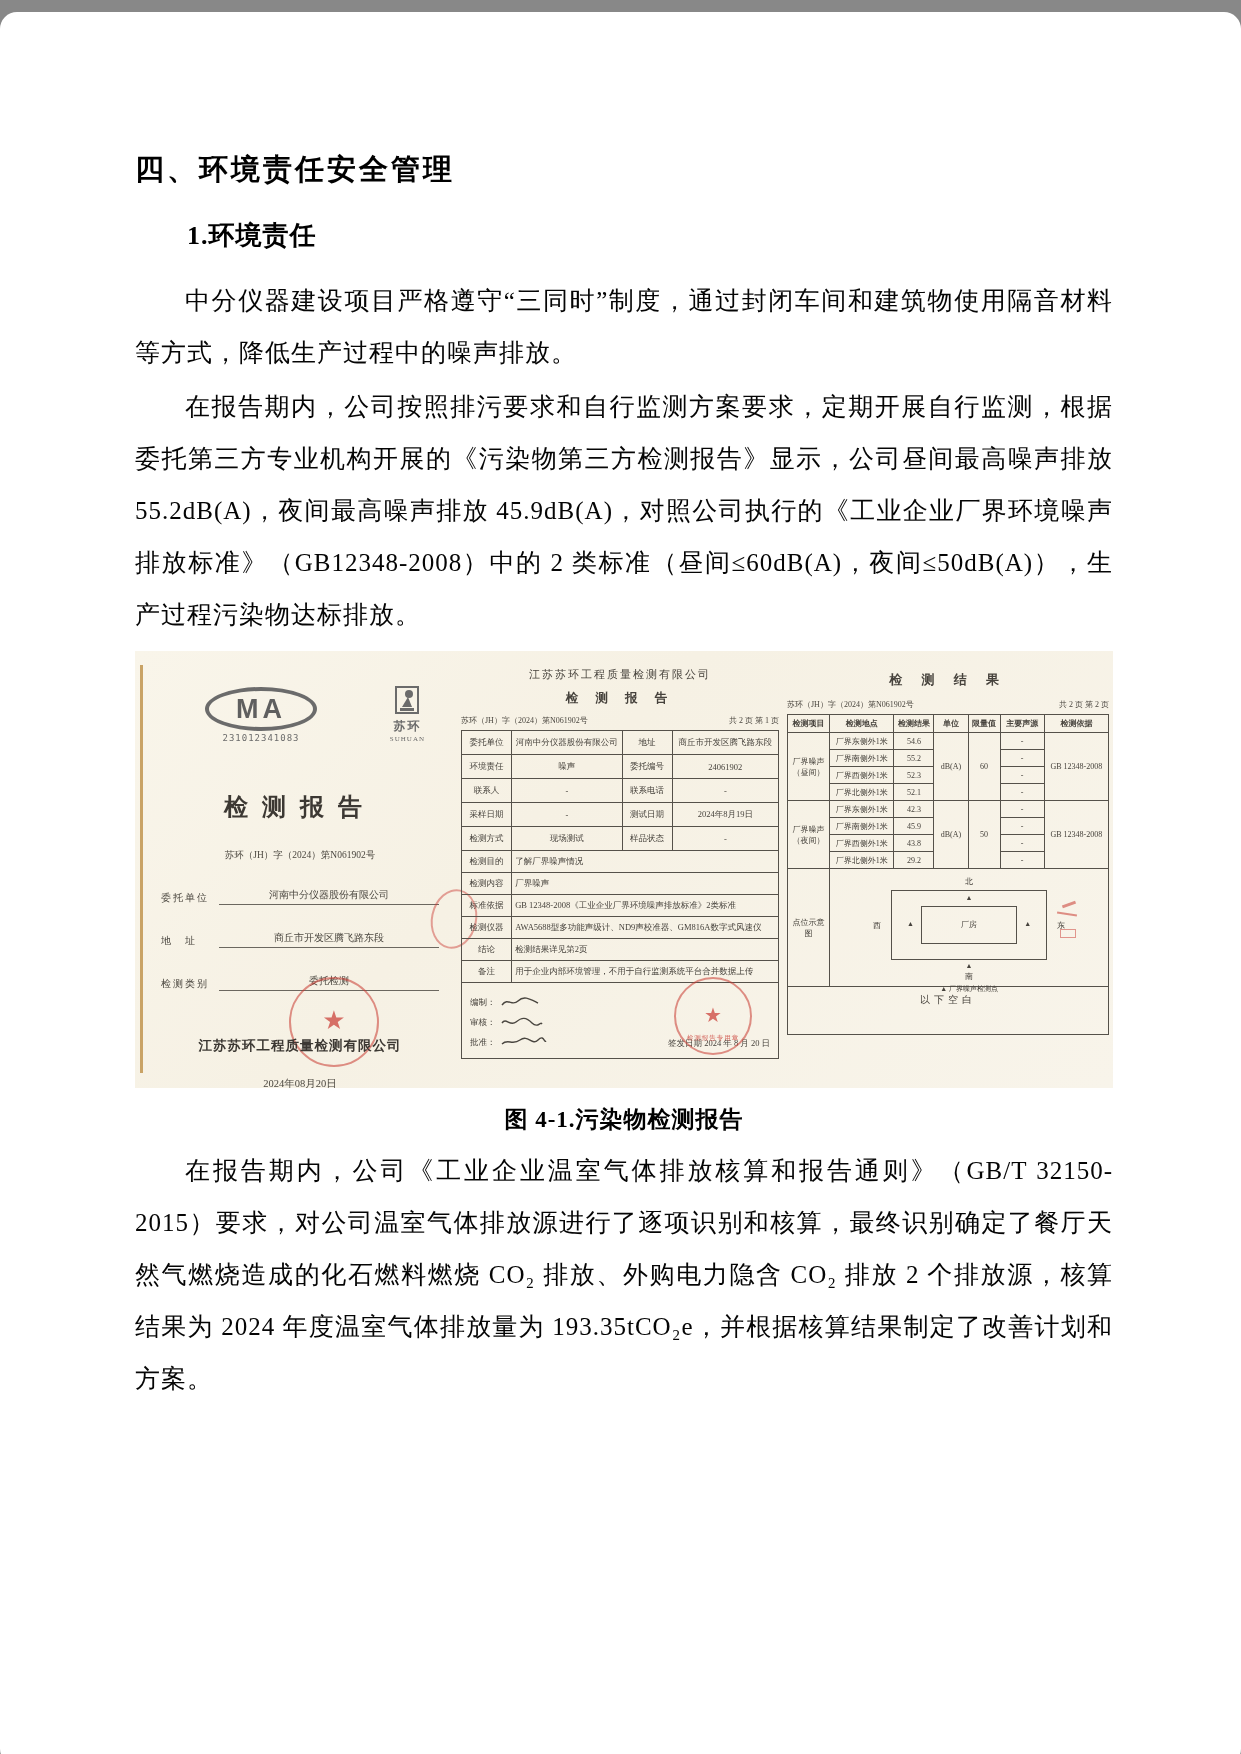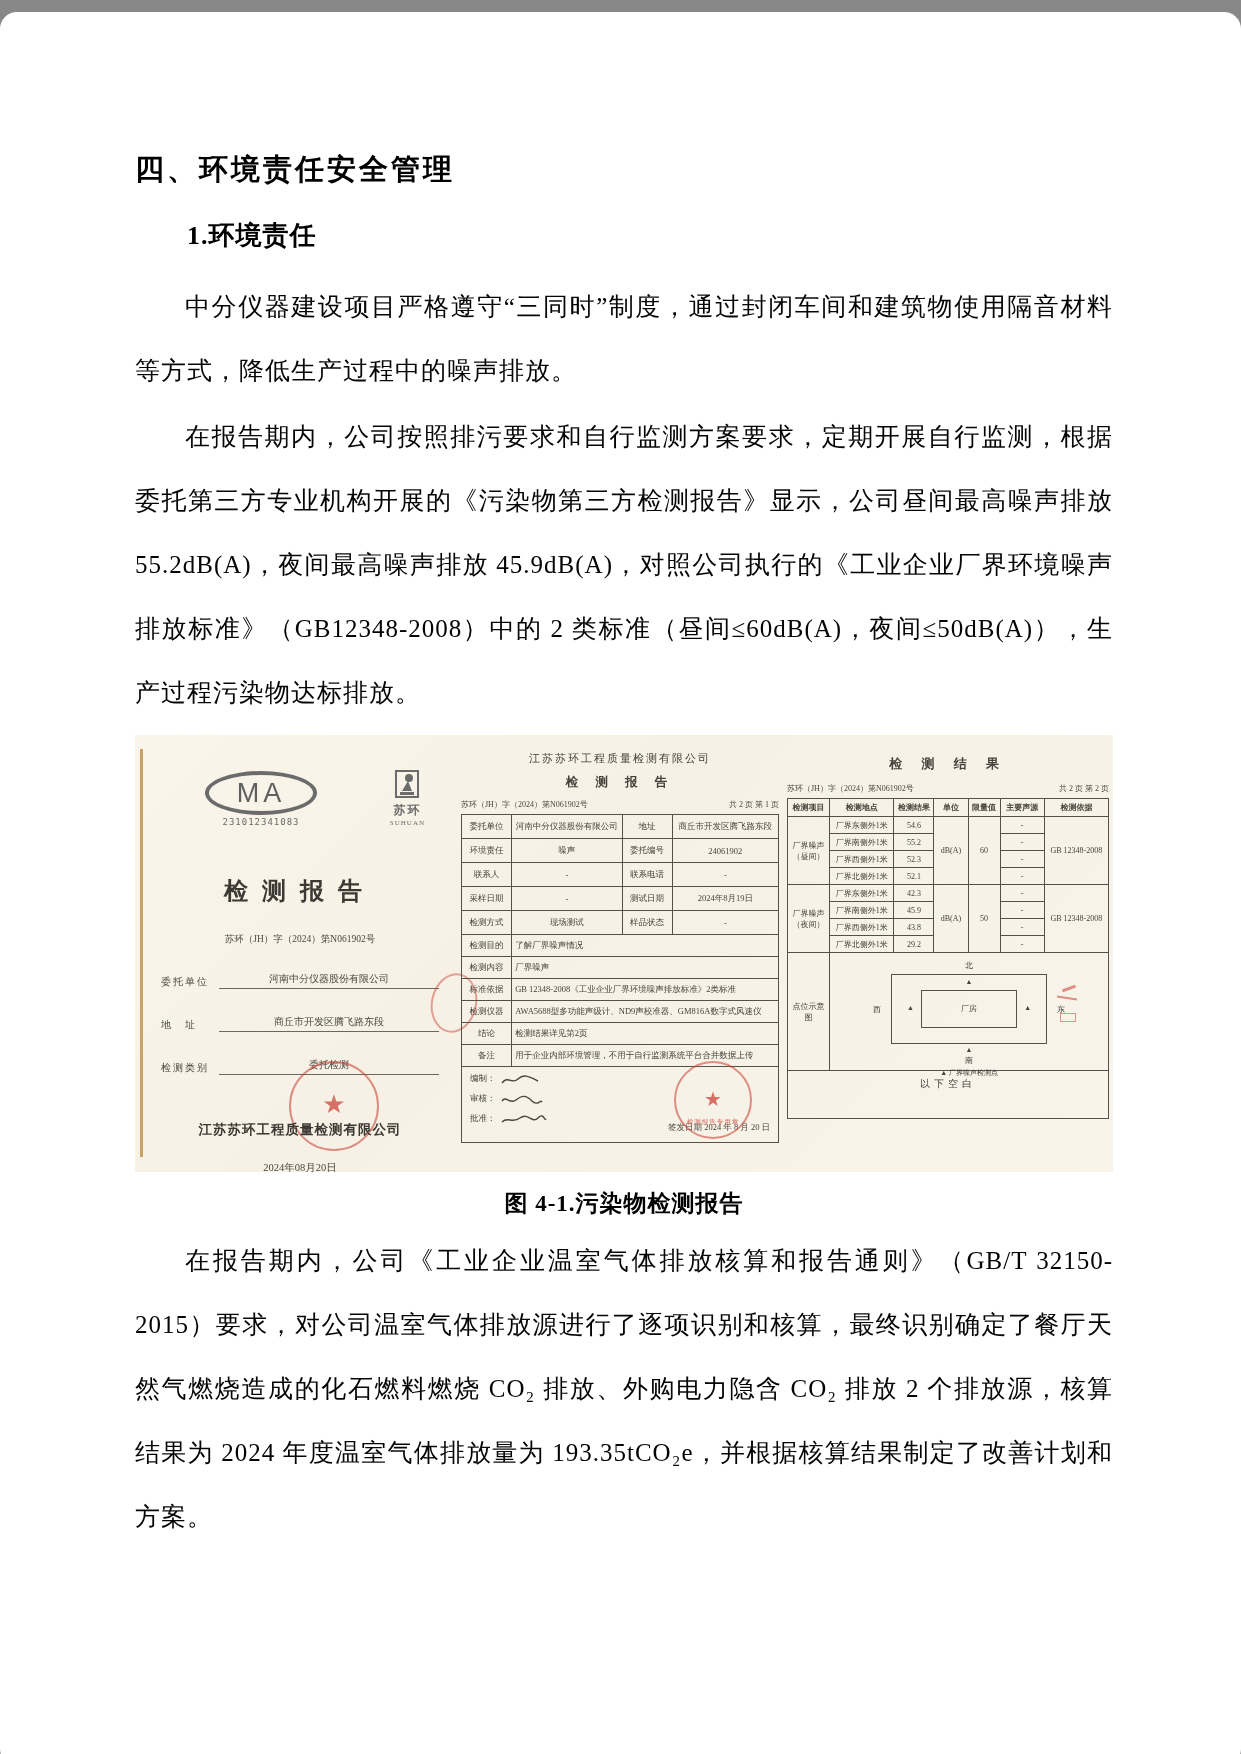--- a/index.html
+++ b/index.html
@@ -12,21 +12,21 @@
   .content { position:absolute; left:135px; top:138px; width:978px; }
   .h1 {
     font-family:"Liberation Sans","DejaVu Sans",sans-serif;
     font-weight:bold; font-size:29px; letter-spacing:3px; color:#000;
   }
   .h2 {
     font-weight:bold; font-size:26px; margin-top:28px; margin-left:52px;
     letter-spacing:1px; color:#000;
   }
   p.body {
-    font-size:25px; line-height:64px; text-align:justify; text-indent:2em;
+    font-size:25px; line-height:52px; text-align:justify; text-indent:2em;
     color:#050505; letter-spacing:1px;
   }
   p.p1 { margin-top:22px; }
   p.p2 { margin-top:2px; }
   p.p3 { margin-top:10px; }
 
   
   .figure {
     position:relative; margin-top:10px; width:978px; height:437px;
     background:linear-gradient(135deg,#f9f5ea 0%,#f6f1e4 40%,#f8f4ea 100%);
@@ -35,21 +35,21 @@
   .edge-strip { position:absolute; left:5px; top:14px; width:3px; height:408px; background:#c9a366; }
   .doc { position:absolute; color:#3f3b36; }
 
   
   .doc-cover { left:12px; top:8px; width:306px; height:424px; font-size:9px; }
   .logo-row { position:relative; height:78px; margin-top:26px; }
   .cma-wrap { position:absolute; left:58px; top:2px; text-align:center; }
   .cma-box {
     display:inline-block; border:4px solid #6b6b6b; border-radius:50%;
     width:112px; height:44px; line-height:37px; font-family:"Liberation Sans",sans-serif;
-    font-weight:normal; font-size:27px; letter-spacing:4px; color:#5f5f5f;
+    font-weight:bold; font-size:27px; letter-spacing:4px; color:#5f5f5f;
   }
   .cma-num { display:block; font-size:9px; letter-spacing:1px; color:#6b6b6b; margin-top:2px; font-family:"DejaVu Sans Mono",monospace; }
   .suhuan-wrap { position:absolute; right:28px; top:0; text-align:center; color:#6b6b6b; }
   .suhuan-cn { font-weight:bold; font-size:12px; letter-spacing:2px; display:block; margin-top:1px; }
   .suhuan-en { font-size:7px; letter-spacing:1px; display:block; }
   .cover-title { text-align:center; font-size:24px; font-weight:bold; letter-spacing:14px; margin-top:28px; color:#3c3833; }
   .cover-ref { text-align:center; font-size:9.5px; margin-top:26px; color:#4a463f; }
   .cover-fields { margin-top:26px; padding:0 14px; }
   .cover-field { display:flex; align-items:flex-end; margin-top:26px; font-size:10px; }
   .cf-label { width:58px; letter-spacing:2px; color:#4a463f; }
@@ -84,21 +84,21 @@
     border:1px solid #55514a; font-weight:normal; font-size:8.5px;
     padding:2px 3px; text-align:center; color:#46423c; vertical-align:middle;
   }
   .doc-page1 td.lbl { width:50px; }
   .doc-page1 td.val-l { width:110px; }
   .doc-page1 td.val-r { width:106px; }
   .doc-page1 tr.info td { height:24px; }
   .doc-page1 tr.detail td { height:22px; }
   .doc-page1 tr.detail td.dval { text-align:left; }
   .sign-block { position:relative; border:1px solid #55514a; border-top:none; height:76px; font-size:8.5px; padding:6px 8px; color:#46423c; }
-  .sign-line { display:flex; align-items:flex-start; height:20px; }
+  .sign-line { display:flex; align-items:flex-end; height:20px; }
   .sign-line svg { margin-left:4px; }
   .issue-date { position:absolute; right:8px; bottom:8px; font-size:8.5px; }
   .seal-p1 { right:26px; top:-6px; }
 
   
   .doc-page2 { left:652px; top:20px; width:322px; height:408px; }
   .p2-title { text-align:center; font-size:13px; font-weight:bold; letter-spacing:8px; color:#46423c; }
   .p2-refrow { display:flex; justify-content:space-between; font-size:8px; margin-top:10px; color:#4a463f; }
   .doc-page2 table.scan td { font-size:8px; padding:1px 2px; }
   .doc-page2 tr.hdr td { height:18px; font-weight:bold; }

